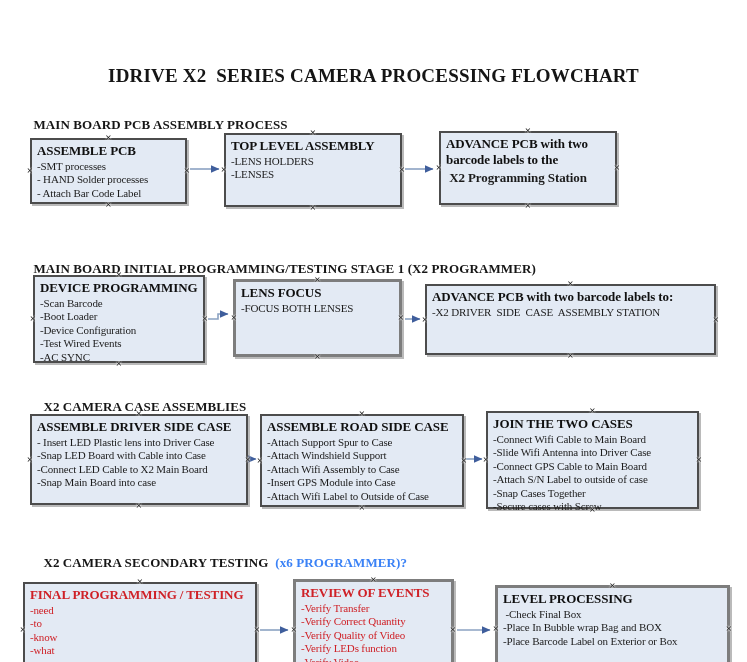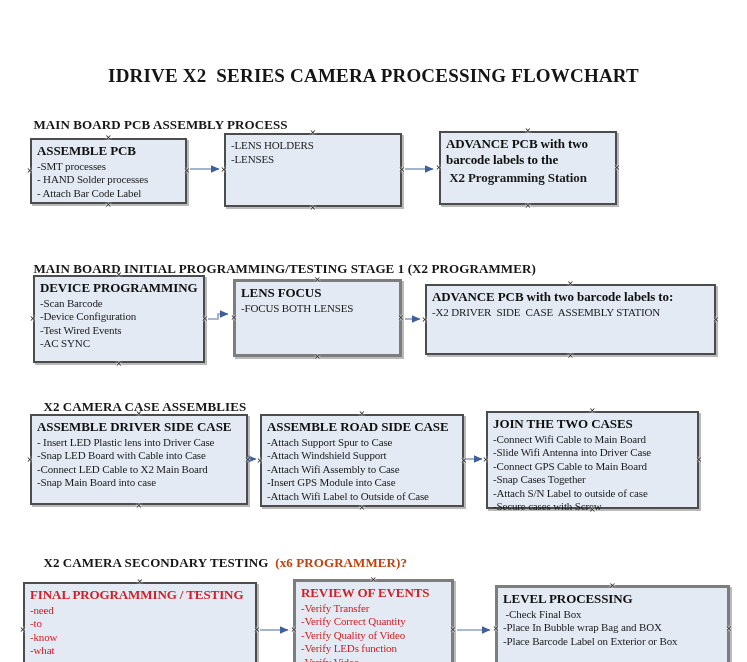--- a/index.html
+++ b/index.html
@@ -9,21 +9,21 @@
   }
   .page-title{
     position:absolute;top:18px;left:0;width:747px;text-align:center;
     font-size:19px;font-weight:bold;letter-spacing:0.2px;color:#151515;
     white-space:pre;
   }
   .sec-header{
     position:absolute;font-size:13px;font-weight:bold;color:#161616;
     white-space:pre;letter-spacing:0.1px;
   }
-  .sec-header .red{color:#c2410c;}
+  .sec-header .red{color:#3b82f6;}
   .box{
     position:absolute;background:#e3eaf4;border:2px solid #4c4c4c;
     box-shadow:2px 2px 0 rgba(130,130,130,0.55);
     box-sizing:border-box;padding:3px 4px 2px 5px;overflow:visible;
   }
   .box.thick{border:3px solid #7d7d7d;}
   .box-title{
     font-size:13px;font-weight:bold;line-height:1.22;color:#101010;
     white-space:pre-wrap;letter-spacing:-0.1px;
   }
@@ -93,20 +93,21 @@
         <div class="box-line">- HAND Solder processes</div>
         <div class="box-line">- Attach Bar Code Label</div>
       </div>
   </div>
 
   <div class="box" style="left:224px;top:86px;width:178px;height:74px;">
     <span class="handle h-t">×</span>
     <span class="handle h-b">×</span>
     <span class="handle h-l">×</span>
     <span class="handle h-r">×</span>
+    <div class="box-title">TOP LEVEL ASSEMBLY</div>
     <div class="box-lines">
         <div class="box-line">-LENS HOLDERS</div>
         <div class="box-line">-LENSES</div>
       </div>
   </div>
 
   <div class="box" style="left:439px;top:84px;width:178px;height:74px;">
     <span class="handle h-t">×</span>
     <span class="handle h-b">×</span>
     <span class="handle h-l">×</span>
@@ -118,20 +119,21 @@
   </div>
 
   <div class="box" style="left:33px;top:228px;width:172px;height:88px;">
     <span class="handle h-t">×</span>
     <span class="handle h-b">×</span>
     <span class="handle h-l">×</span>
     <span class="handle h-r">×</span>
     <div class="box-title">DEVICE PROGRAMMING</div>
     <div class="box-lines">
         <div class="box-line">-Scan Barcode</div>
+        <div class="box-line">-Boot Loader</div>
         <div class="box-line">-Device Configuration</div>
         <div class="box-line">-Test Wired Events</div>
         <div class="box-line">-AC SYNC</div>
       </div>
   </div>
 
   <div class="box thick" style="left:233px;top:232px;width:169px;height:78px;">
     <span class="handle h-t">×</span>
     <span class="handle h-b">×</span>
     <span class="handle h-l">×</span>
@@ -185,22 +187,22 @@
   <div class="box" style="left:486px;top:364px;width:213px;height:98px;">
     <span class="handle h-t">×</span>
     <span class="handle h-b">×</span>
     <span class="handle h-l">×</span>
     <span class="handle h-r">×</span>
     <div class="box-title">JOIN THE TWO CASES</div>
     <div class="box-lines">
         <div class="box-line">-Connect Wifi Cable to Main Board</div>
         <div class="box-line">-Slide Wifi Antenna into Driver Case</div>
         <div class="box-line">-Connect GPS Cable to Main Board</div>
+        <div class="box-line">-Attach S/N Label to outside of case</div>
         <div class="box-line">-Snap Cases Together</div>
-        <div class="box-line">-Attach S/N Label to outside of case</div>
         <div class="box-line">-Secure cases with Screw</div>
       </div>
   </div>
 
   <div class="box red-text" style="left:23px;top:535px;width:234px;height:96px;">
     <span class="handle h-t">×</span>
     <span class="handle h-b">×</span>
     <span class="handle h-l">×</span>
     <span class="handle h-r">×</span>
     <div class="box-title">FINAL PROGRAMMING / TESTING</div>

